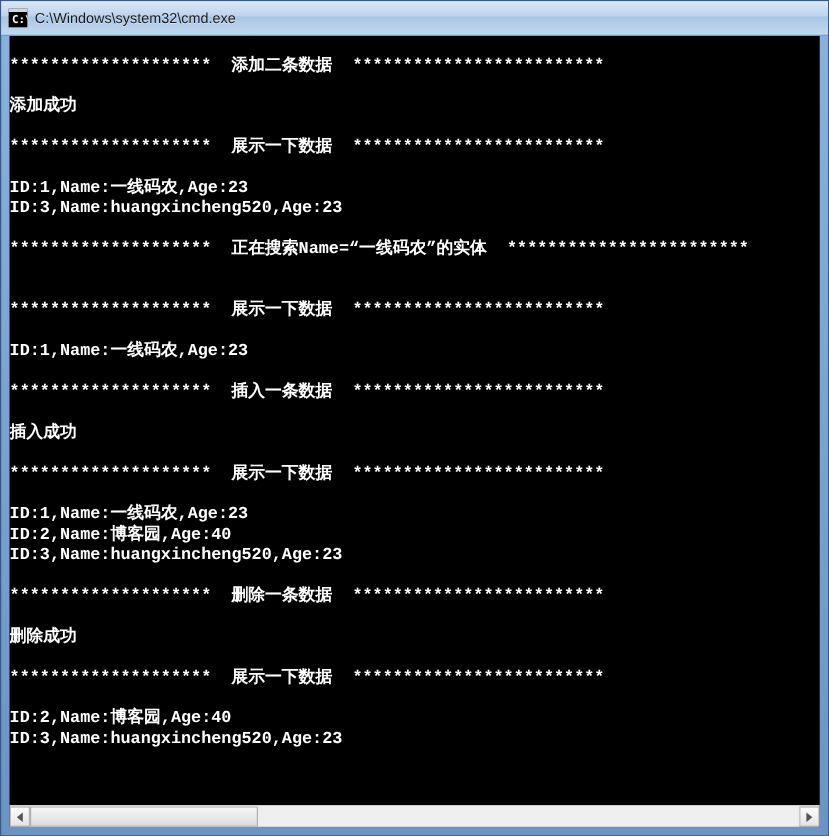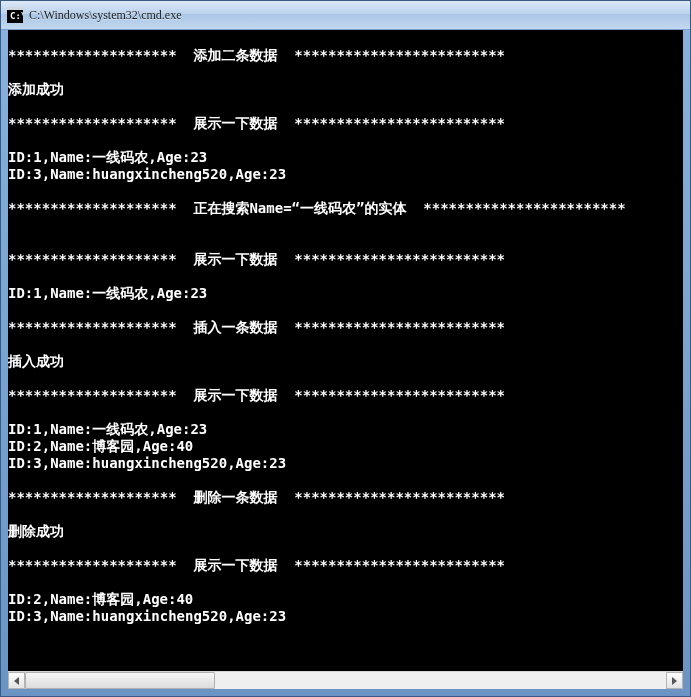--- a/index.html
+++ b/index.html
@@ -34,21 +34,21 @@
     margin-right: 6px;
     display: inline-flex;
     align-items: center;
     justify-content: center;
   }
   .titlebar .title-text {
     font-size: 12px;
     color: #1a1a1a;
     white-space: nowrap;
     text-shadow: 0 1px 0 rgba(255,255,255,0.5);
-    font-family: Liberation Serif, serif;
+    font-family: Liberation Sans, sans-serif;
   }
   .console-frame {
     position: absolute;
     top: 29px;
     left: 7px;
     right: 7px;
     bottom: 7px;
     background: #000;
     box-shadow: inset 0 0 0 1px #2b4a72;
     overflow: hidden;
@@ -63,20 +63,21 @@
     font-size: 14px;
     line-height: 17px;
     white-space: pre;
     padding: 0;
     overflow: hidden;
     font-weight: bold;
   }
   .console-area pre {
     margin: 0;
     padding: 0;
+    font-family: Liberation Mono, monospace;
   }
   .scrollbar-horizontal {
     height: 17px;
     background: #f0f0f0;
     display: flex;
     align-items: stretch;
     border-top: 1px solid #d4d4d4;
   }
   .sb-btn {
     width: 17px;

